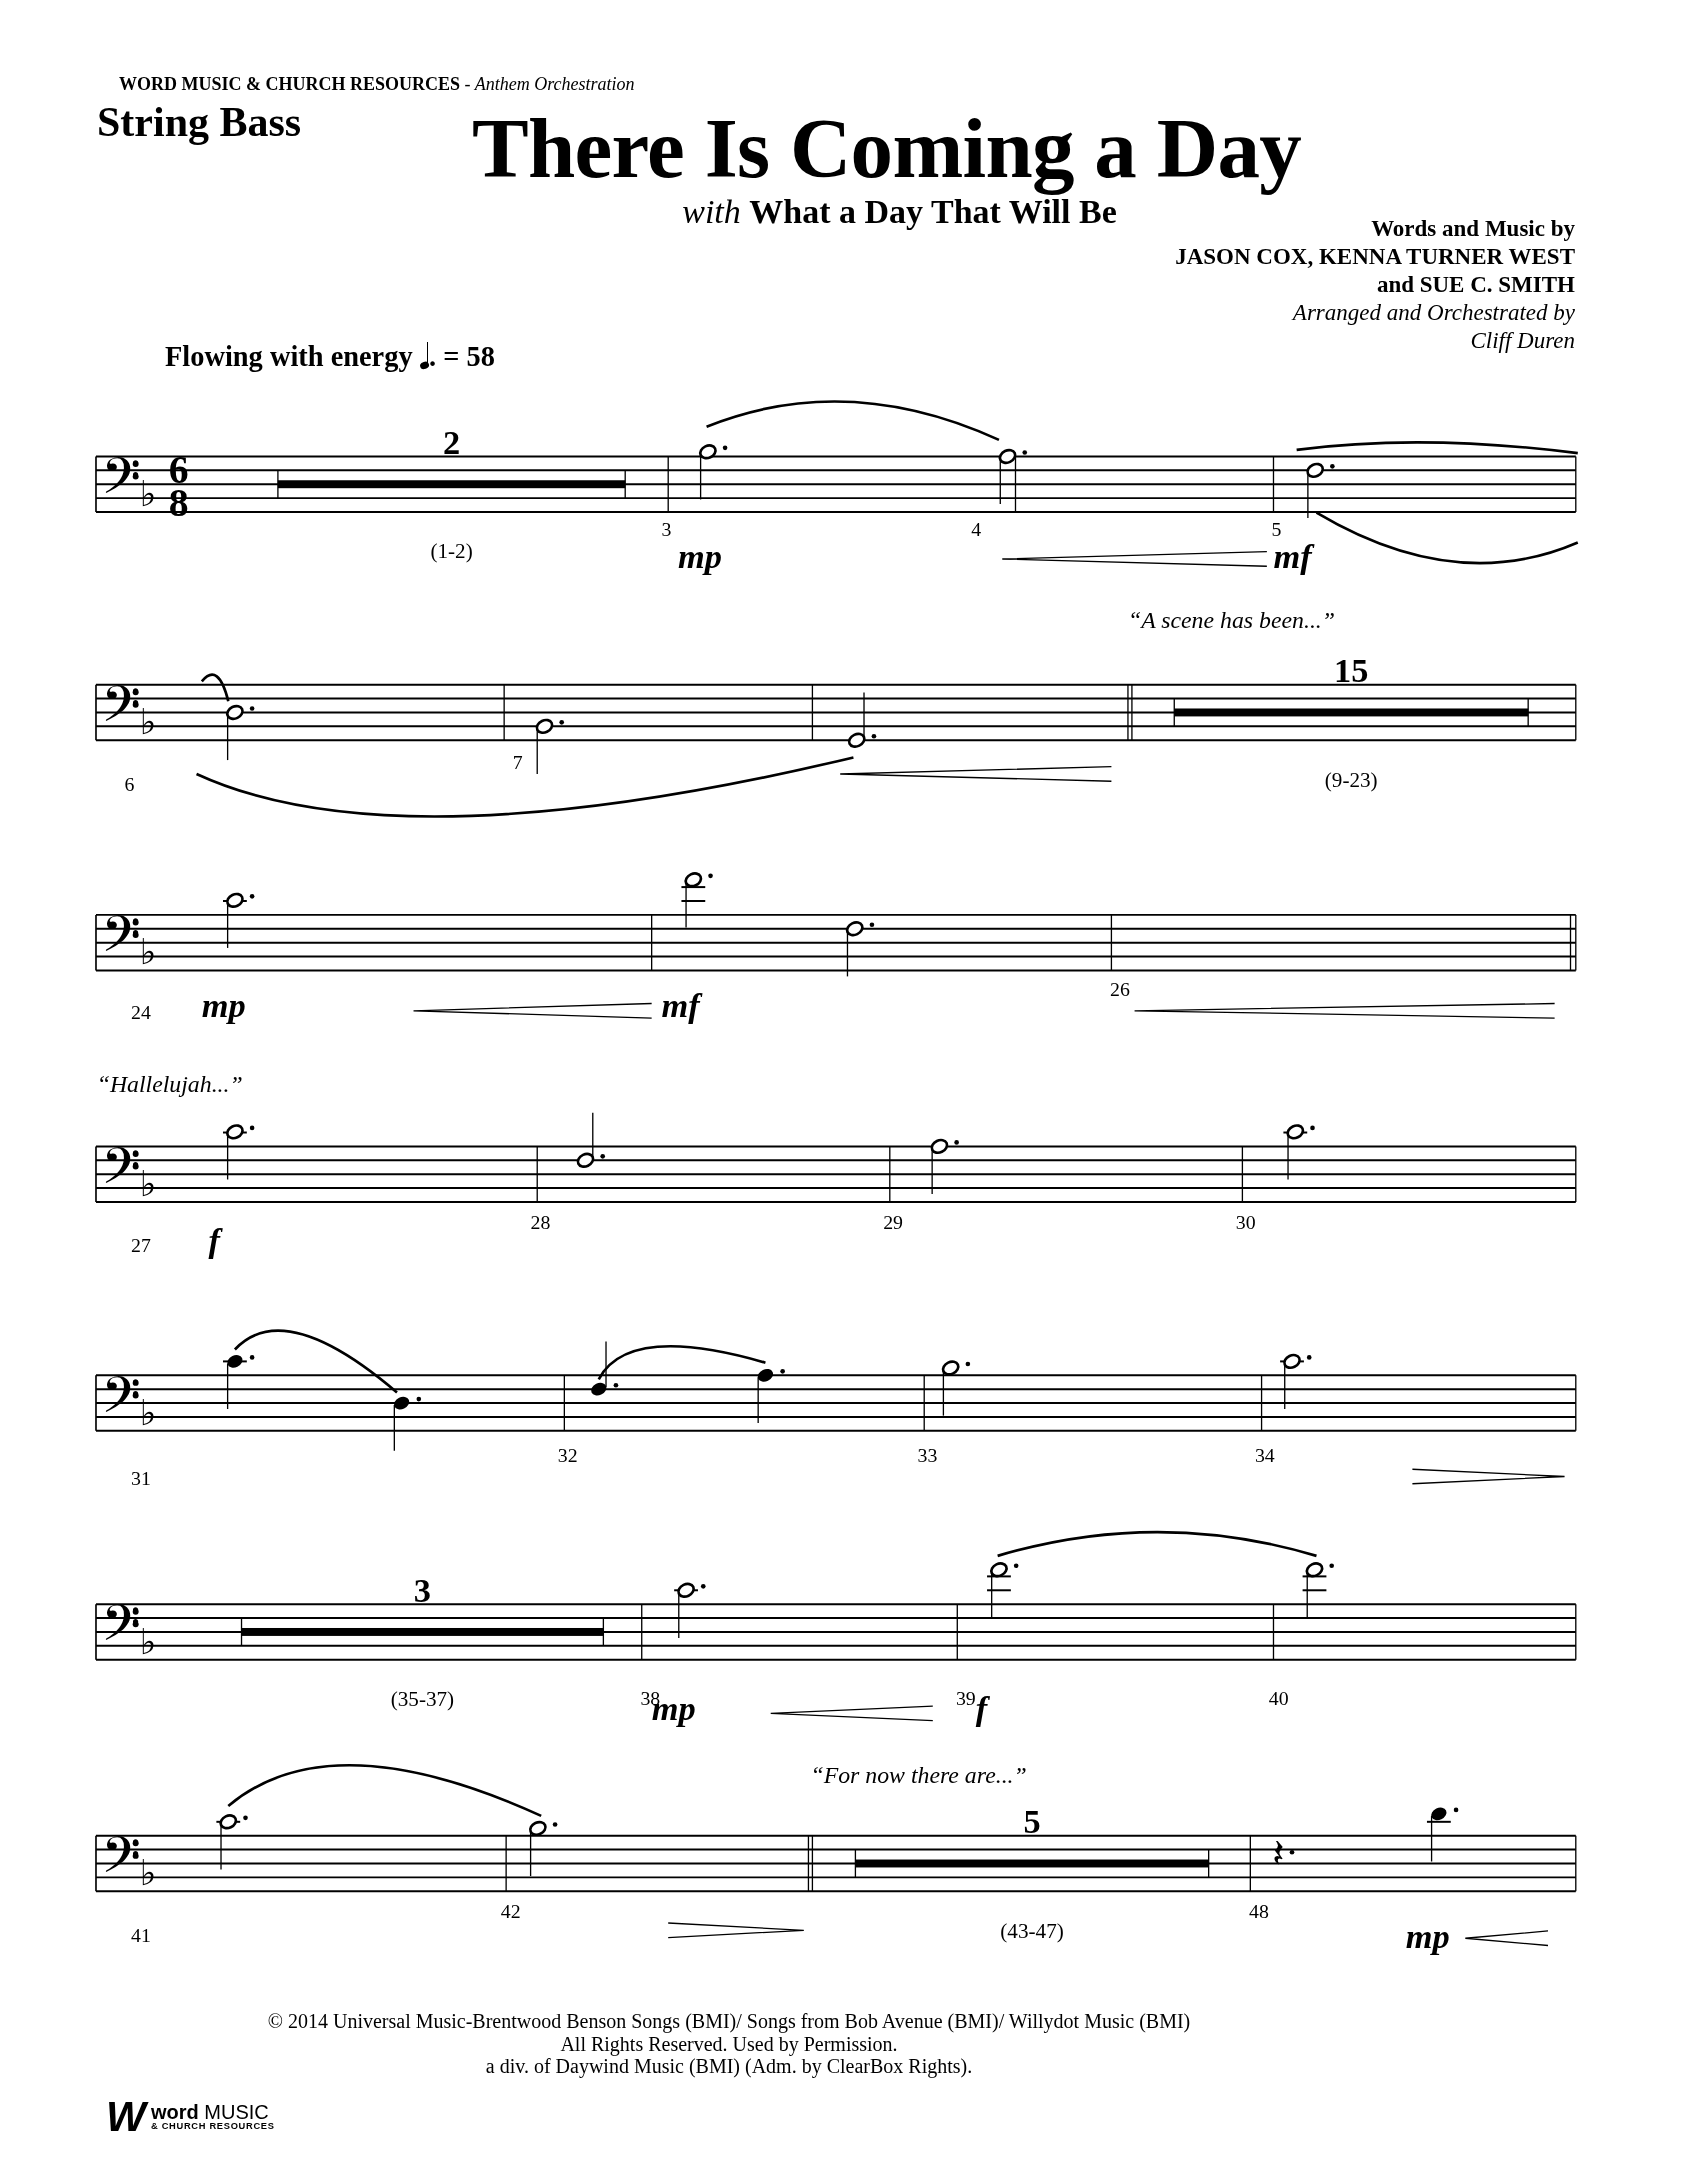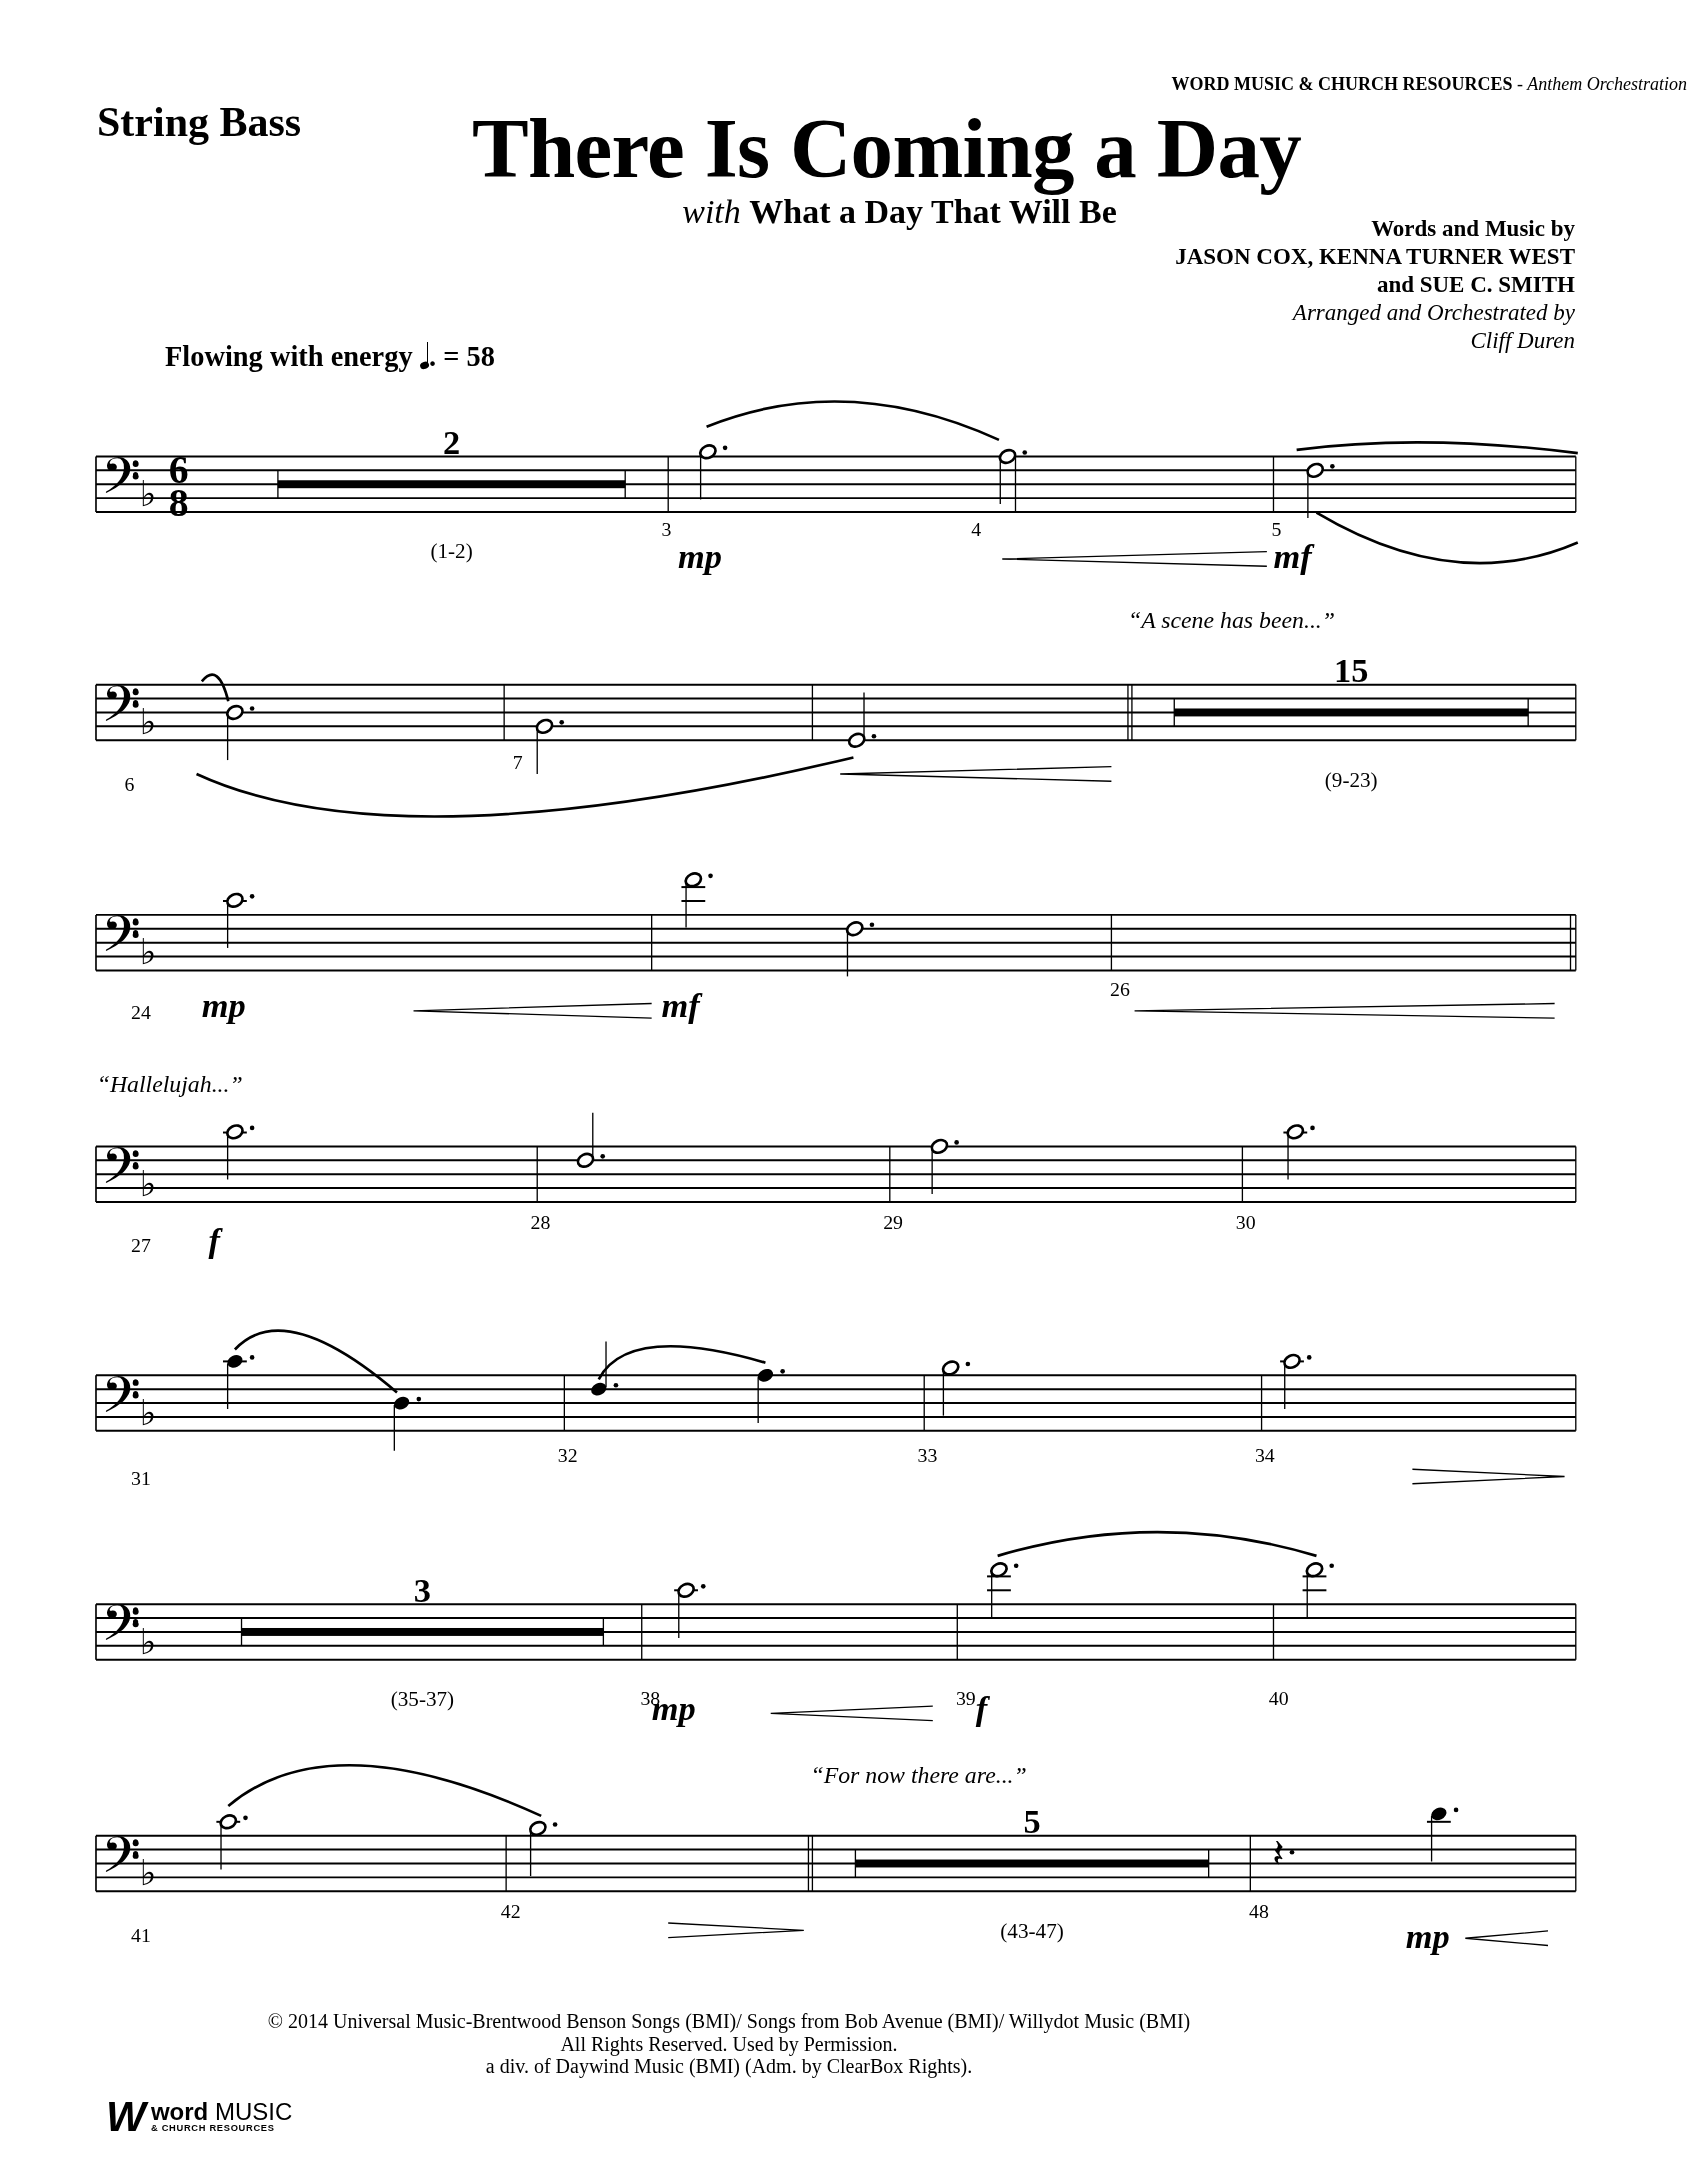--- a/index.html
+++ b/index.html
@@ -1,34 +1,34 @@
 <!DOCTYPE html>
 <html style="font-size:10.6px"><head>
 <meta charset="utf-8">
 <style>
   html, body { margin:0; padding:0; background:#ffffff; }
   body { width:1687px; height:2183px; position:relative; overflow:hidden; font-family:"Liberation Serif", serif; color:#000; }
   .abs { position:absolute; }
   .instrument { left:97px; top:98px; font-size:42px; font-weight:bold;text-align:right; }
-  .publisher { left:0; width:1687px; top:74px; text-align:right; font-size:18px; font-weight:bold; padding-left:86px; box-sizing:border-box; }
+  .publisher { left:0; width:1687px; top:74px; text-align:left; font-size:18px; font-weight:bold; padding-left:119px; box-sizing:border-box; }
   .publisher .sub { font-weight:normal; font-style:italic; }
   .title { left:0; width:1661px; top:99px; text-align:center; font-size:85px; font-weight:bold; padding-left:112px; box-sizing:border-box; letter-spacing:-0.7px; }
   .subtitle { left:0; width:1687px; top:193px; text-align:center; font-size:34px; padding-left:112px; box-sizing:border-box; }
   .subtitle .w { font-style:italic; }
   .subtitle .b { font-weight:bold; }
   .credits { right:112px; top:215px; text-align:right; font-size:23px; line-height:28px; }
   .credits .bold { font-weight:bold;margin-left:44px; }
   .credits .ital { font-style:italic; }
   .tempo { left:165px; top:341px; font-size:28.4px; font-weight:bold; }
   svg.score { position:absolute; left:0; top:0; }
   .footer { left:0; width:1458px; top:2010px; text-align:center; font-size:20px; line-height:22.5px; }
   .logo { left:106px; top:2096px; display:flex; align-items:center; gap:5.3px; }
   .logo .w-mark { font-family:"Liberation Sans", sans-serif; font-weight:900; font-size:42px; font-style:italic; line-height:1; }
   .logo .text { font-family:"Liberation Sans", sans-serif; line-height:1; }
-  .logo .l1 { font-size:24px; font-weight:bold; }
+  .logo .l1 { font-size:20px; font-weight:bold; }
   .logo .l1 .m { font-weight:normal; }
   .logo .l2 { font-size:9.3px; font-weight:bold; letter-spacing:0.7px; }
 </style>
 </head>
 <body>
 
 <div class="abs instrument">String Bass</div>
 
 <div class="abs publisher">
   <span>WORD MUSIC &amp; CHURCH RESOURCES</span><span class="sub"> - Anthem Orchestration</span>

